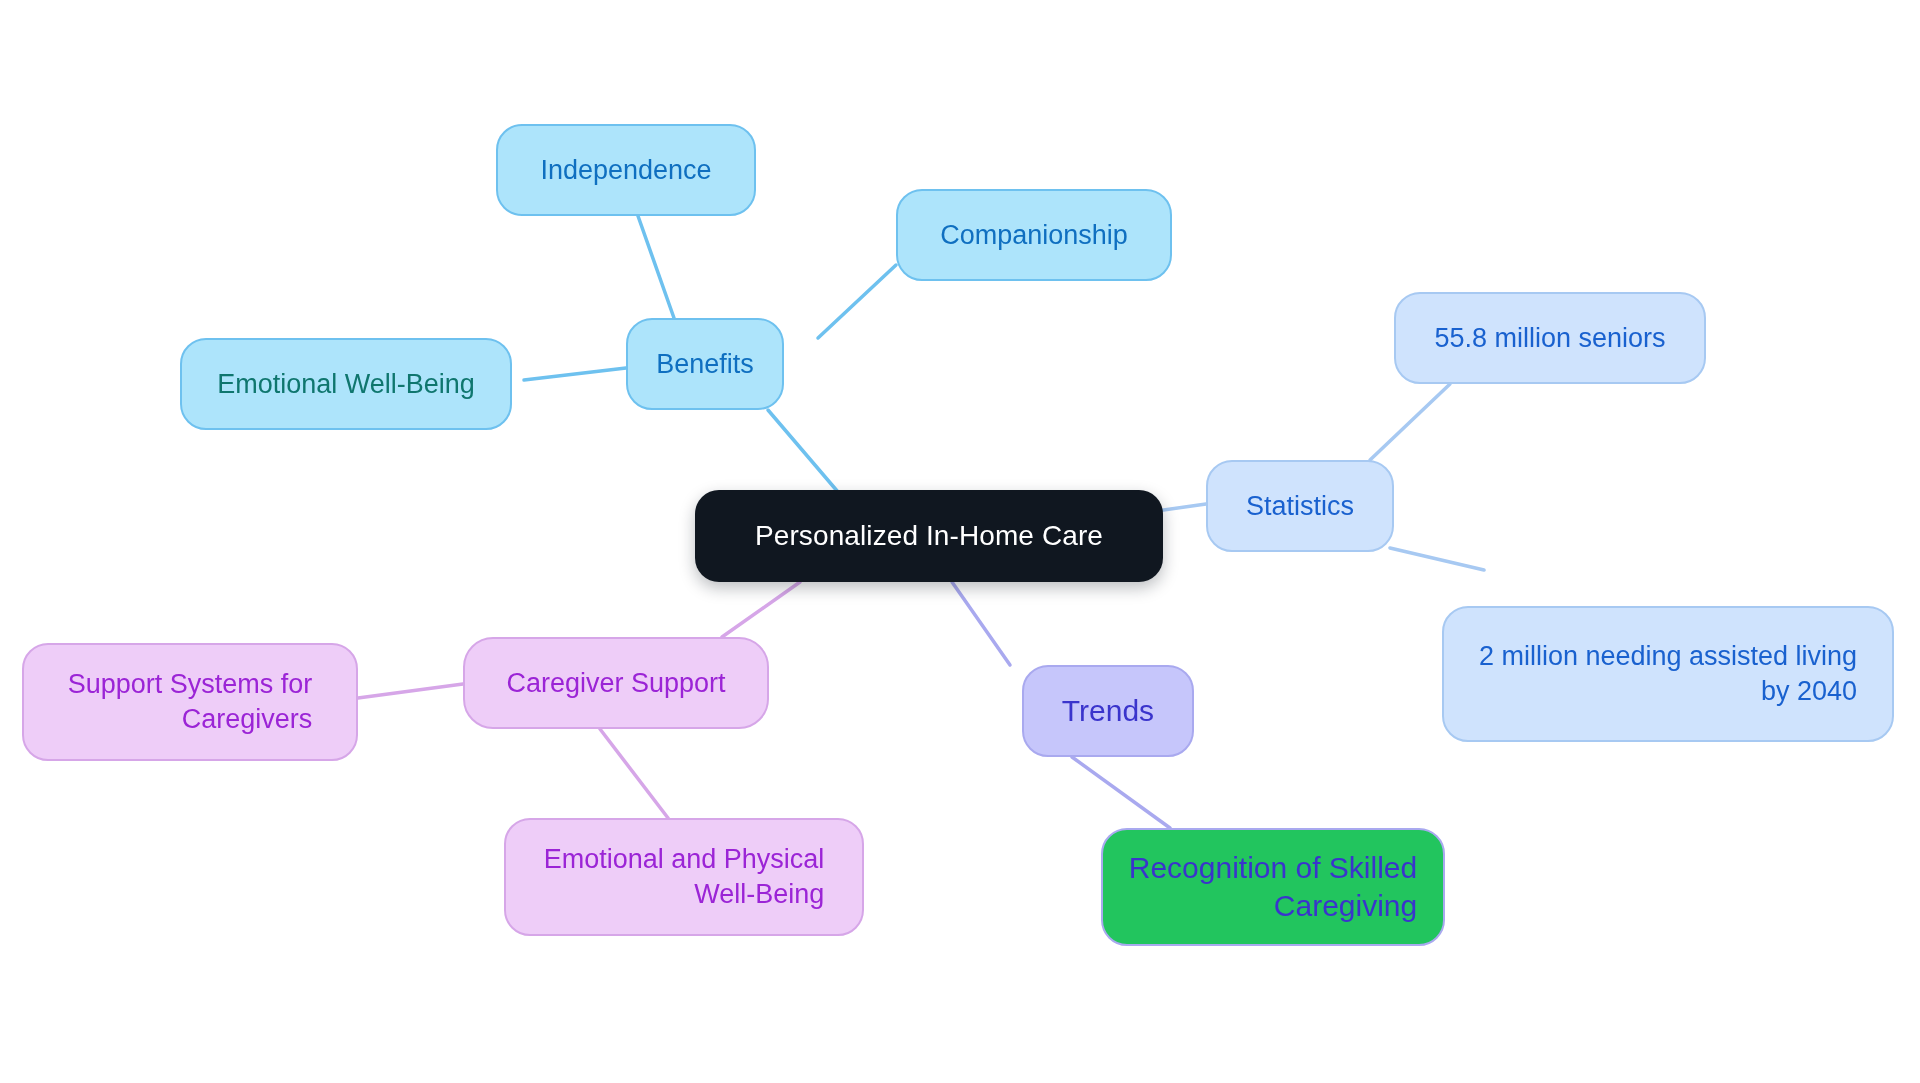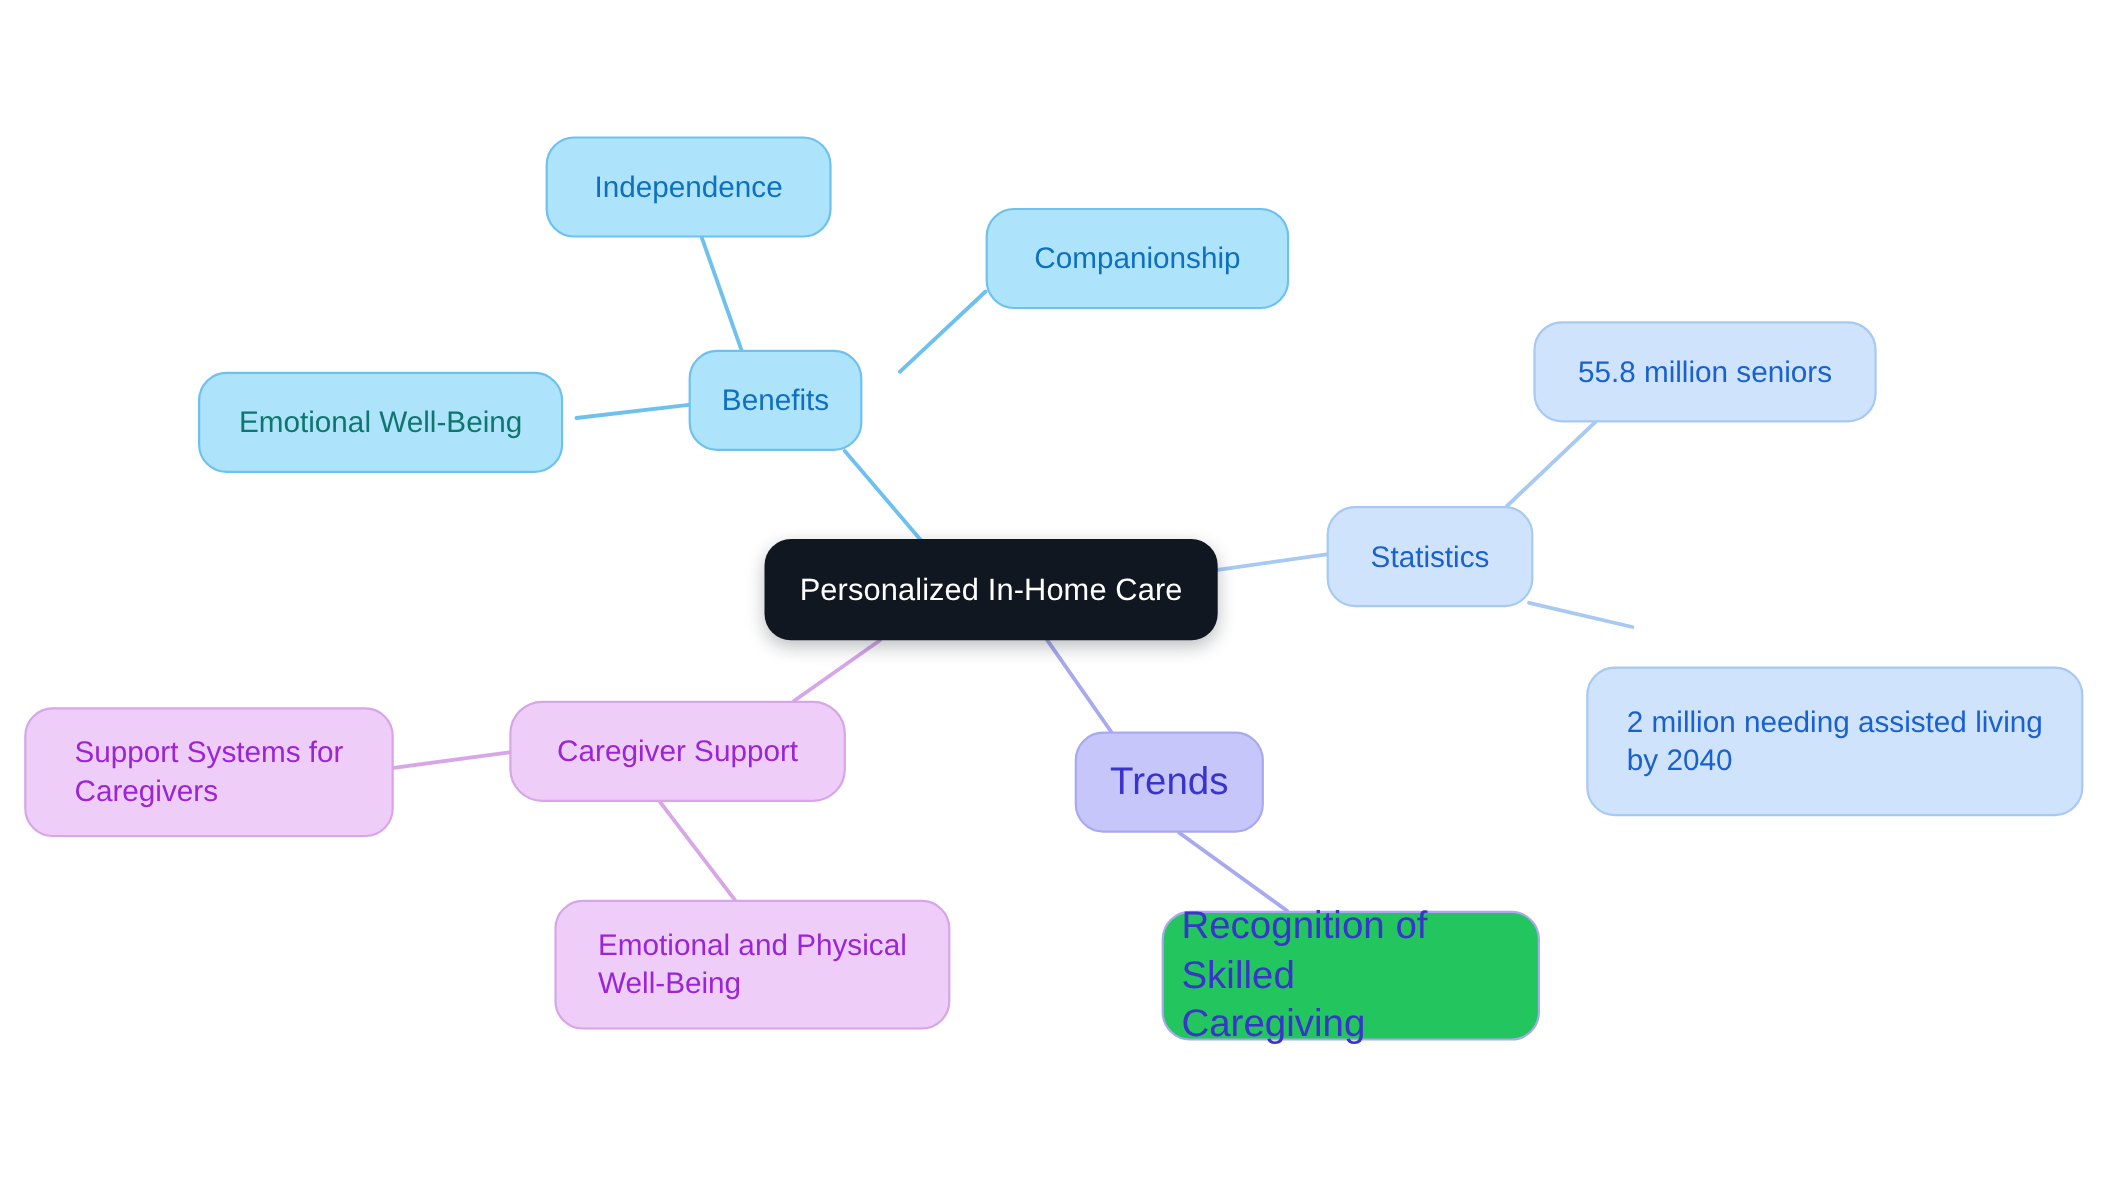--- a/index.html
+++ b/index.html
@@ -22,21 +22,21 @@
     width: 1920px;
     height: 1083px;
     pointer-events: none;
   }
   .node {
     position: absolute;
     box-sizing: border-box;
     display: flex;
     align-items: center;
     justify-content: center;
-    text-align: left;
+    text-align: right;
     border-radius: 26px;
     border-style: solid;
     border-width: 2px;
     line-height: 1.28;
     white-space: pre-line;
     padding: 6px 16px;
   }
   .node-root {
     border-radius: 24px;
     border-width: 0;
@@ -61,21 +61,22 @@
   .node-purple {
     background: #eecdf8;
     border-color: #d6a6e8;
     color: #9b24d6;
     font-size: 27px;
   }
   .node-indigo {
     background: #c6c6fb;
     border-color: #a9a9ef;
     color: #3a34cc;
-    font-size: 35px;
+    font-size: 30px;
+    margin-left: 45px;
   }
 </style>
 </head>
 <body>
 
 <div id="canvas">
   <svg id="edges" width="1920" height="1083" viewBox="0 0 1920 1083">
       <line x1="838" y1="492" x2="768" y2="410" stroke="#6ec1ef" stroke-width="3.5" stroke-linecap="round"></line>
       <line x1="674" y1="318" x2="638" y2="216" stroke="#6ec1ef" stroke-width="3.5" stroke-linecap="round"></line>
       <line x1="818" y1="338" x2="896" y2="265" stroke="#6ec1ef" stroke-width="3.5" stroke-linecap="round"></line>
@@ -83,21 +84,21 @@
       <line x1="1107" y1="518" x2="1206" y2="504" stroke="#a7c9f2" stroke-width="3.5" stroke-linecap="round"></line>
       <line x1="1370" y1="460" x2="1450" y2="384" stroke="#a7c9f2" stroke-width="3.5" stroke-linecap="round"></line>
       <line x1="1390" y1="548" x2="1484" y2="570" stroke="#a7c9f2" stroke-width="3.5" stroke-linecap="round"></line>
       <line x1="952" y1="582" x2="1010" y2="665" stroke="#a9a9ef" stroke-width="3.5" stroke-linecap="round"></line>
       <line x1="1072" y1="757" x2="1170" y2="828" stroke="#a9a9ef" stroke-width="3.5" stroke-linecap="round"></line>
       <line x1="800" y1="582" x2="722" y2="637" stroke="#d6a6e8" stroke-width="3.5" stroke-linecap="round"></line>
       <line x1="463" y1="684" x2="358" y2="698" stroke="#d6a6e8" stroke-width="3.5" stroke-linecap="round"></line>
       <line x1="600" y1="729" x2="668" y2="818" stroke="#d6a6e8" stroke-width="3.5" stroke-linecap="round"></line>
     </svg>
   <div id="node-layer">
-      <div class="node node-root" style="left: 695px; top: 490px; width: 412px; height: 92px; background: rgb(16, 23, 32); color: rgb(255, 255, 255);"><span>Personalized In-Home Care</span></div>
+      <div class="node node-root" style="left: 695px; top: 490px; width: 468px; height: 92px; background: rgb(16, 23, 32); color: rgb(255, 255, 255);"><span>Personalized In-Home Care</span></div>
       <div class="node node-blue" style="left: 626px; top: 318px; width: 158px; height: 92px; background: rgb(173, 228, 251); border-color: rgb(110, 193, 239); color: rgb(15, 111, 192);"><span>Benefits</span></div>
       <div class="node node-blue" style="left: 496px; top: 124px; width: 260px; height: 92px; background: rgb(173, 228, 251); border-color: rgb(110, 193, 239); color: rgb(15, 111, 192);"><span>Independence</span></div>
       <div class="node node-blue" style="left: 896px; top: 189px; width: 276px; height: 92px; background: rgb(173, 228, 251); border-color: rgb(110, 193, 239); color: rgb(15, 111, 192);"><span>Companionship</span></div>
       <div class="node node-blue" style="left: 180px; top: 338px; width: 332px; height: 92px; background: rgb(173, 228, 251); border-color: rgb(110, 193, 239); color: #0f766e;"><span>Emotional Well-Being</span></div>
       <div class="node node-paleblue" style="left: 1206px; top: 460px; width: 188px; height: 92px; background: rgb(207, 227, 253); border-color: rgb(167, 201, 242); color: rgb(25, 97, 207);"><span>Statistics</span></div>
       <div class="node node-paleblue" style="left: 1394px; top: 292px; width: 312px; height: 92px; background: rgb(207, 227, 253); border-color: rgb(167, 201, 242); color: rgb(25, 97, 207);"><span>55.8 million seniors</span></div>
       <div class="node node-paleblue" style="left: 1442px; top: 570px; width: 452px; height: 136px; background: rgb(207, 227, 253); border-color: rgb(167, 201, 242); color: rgb(25, 97, 207); margin-top: 36px;"><span>2 million needing assisted living
 by 2040</span></div>
       <div class="node node-indigo" style="left: 977px; top: 665px; width: 172px; height: 92px; background: rgb(198, 198, 251); border-color: rgb(169, 169, 239); color: rgb(58, 52, 204);"><span>Trends</span></div>
       <div class="node node-indigo" style="left: 1056px; top: 828px; width: 344px; height: 118px; background: #22c55e; border-color: rgb(169, 169, 239); color: rgb(58, 52, 204);"><span>Recognition of Skilled

